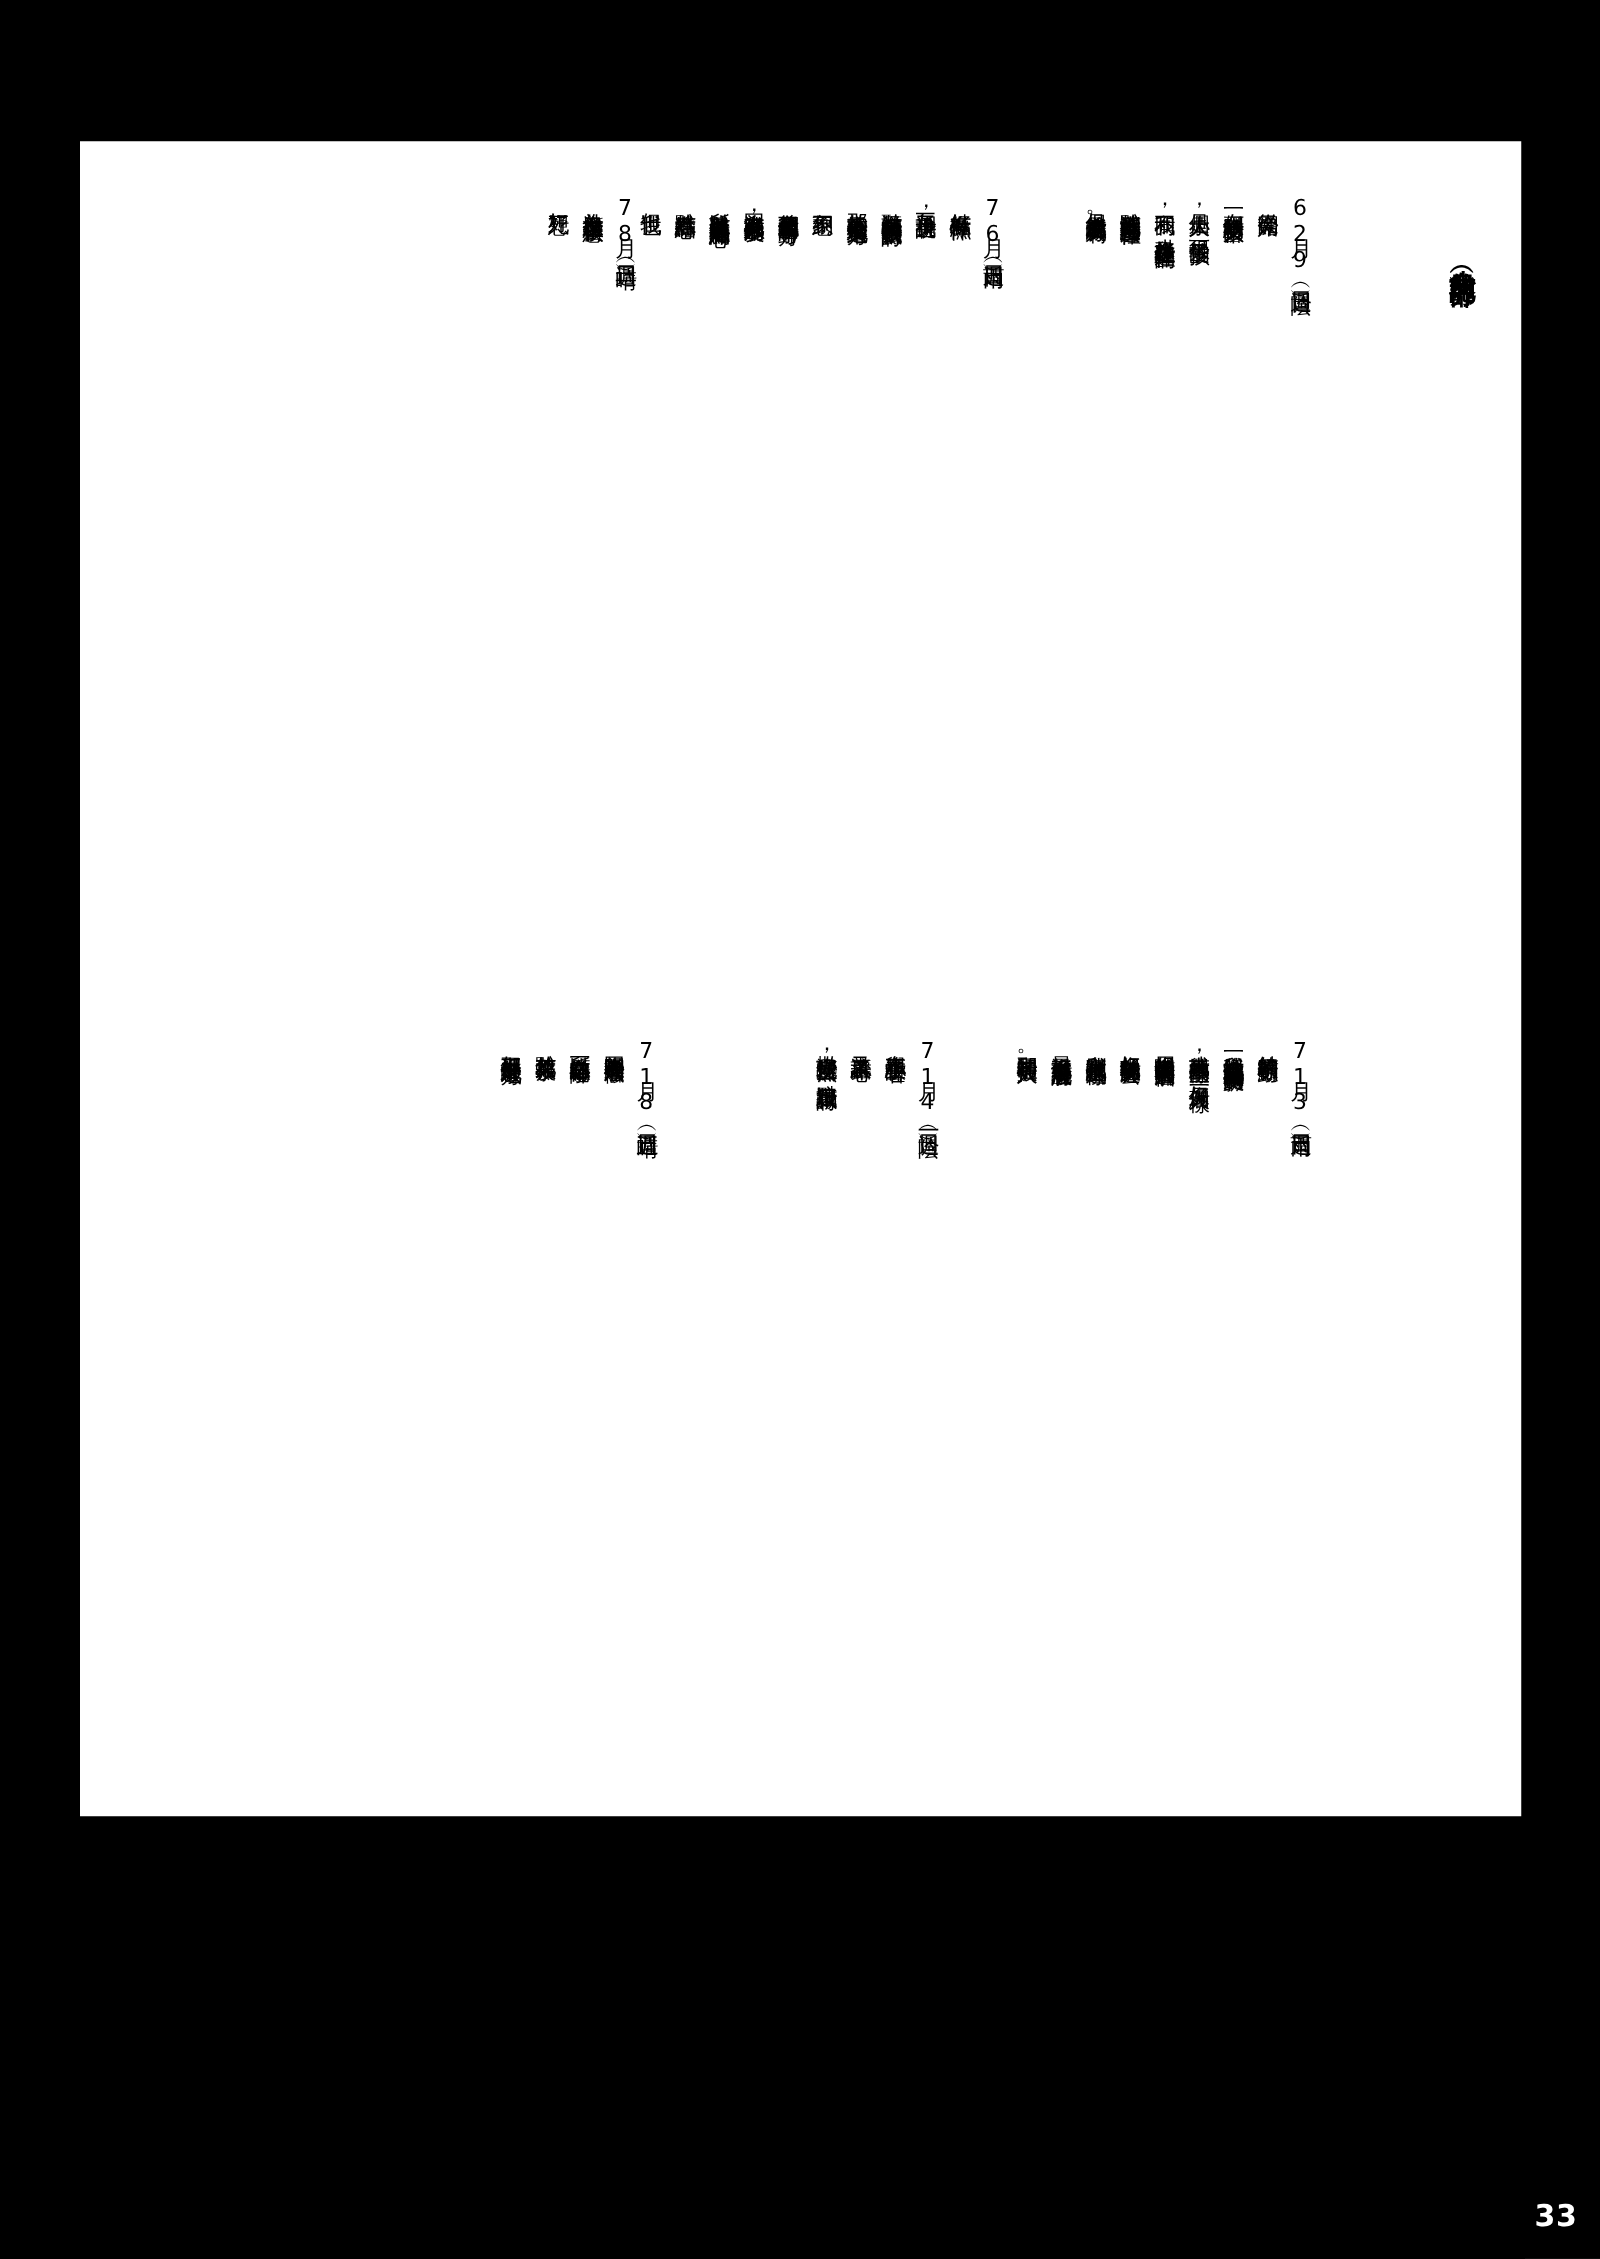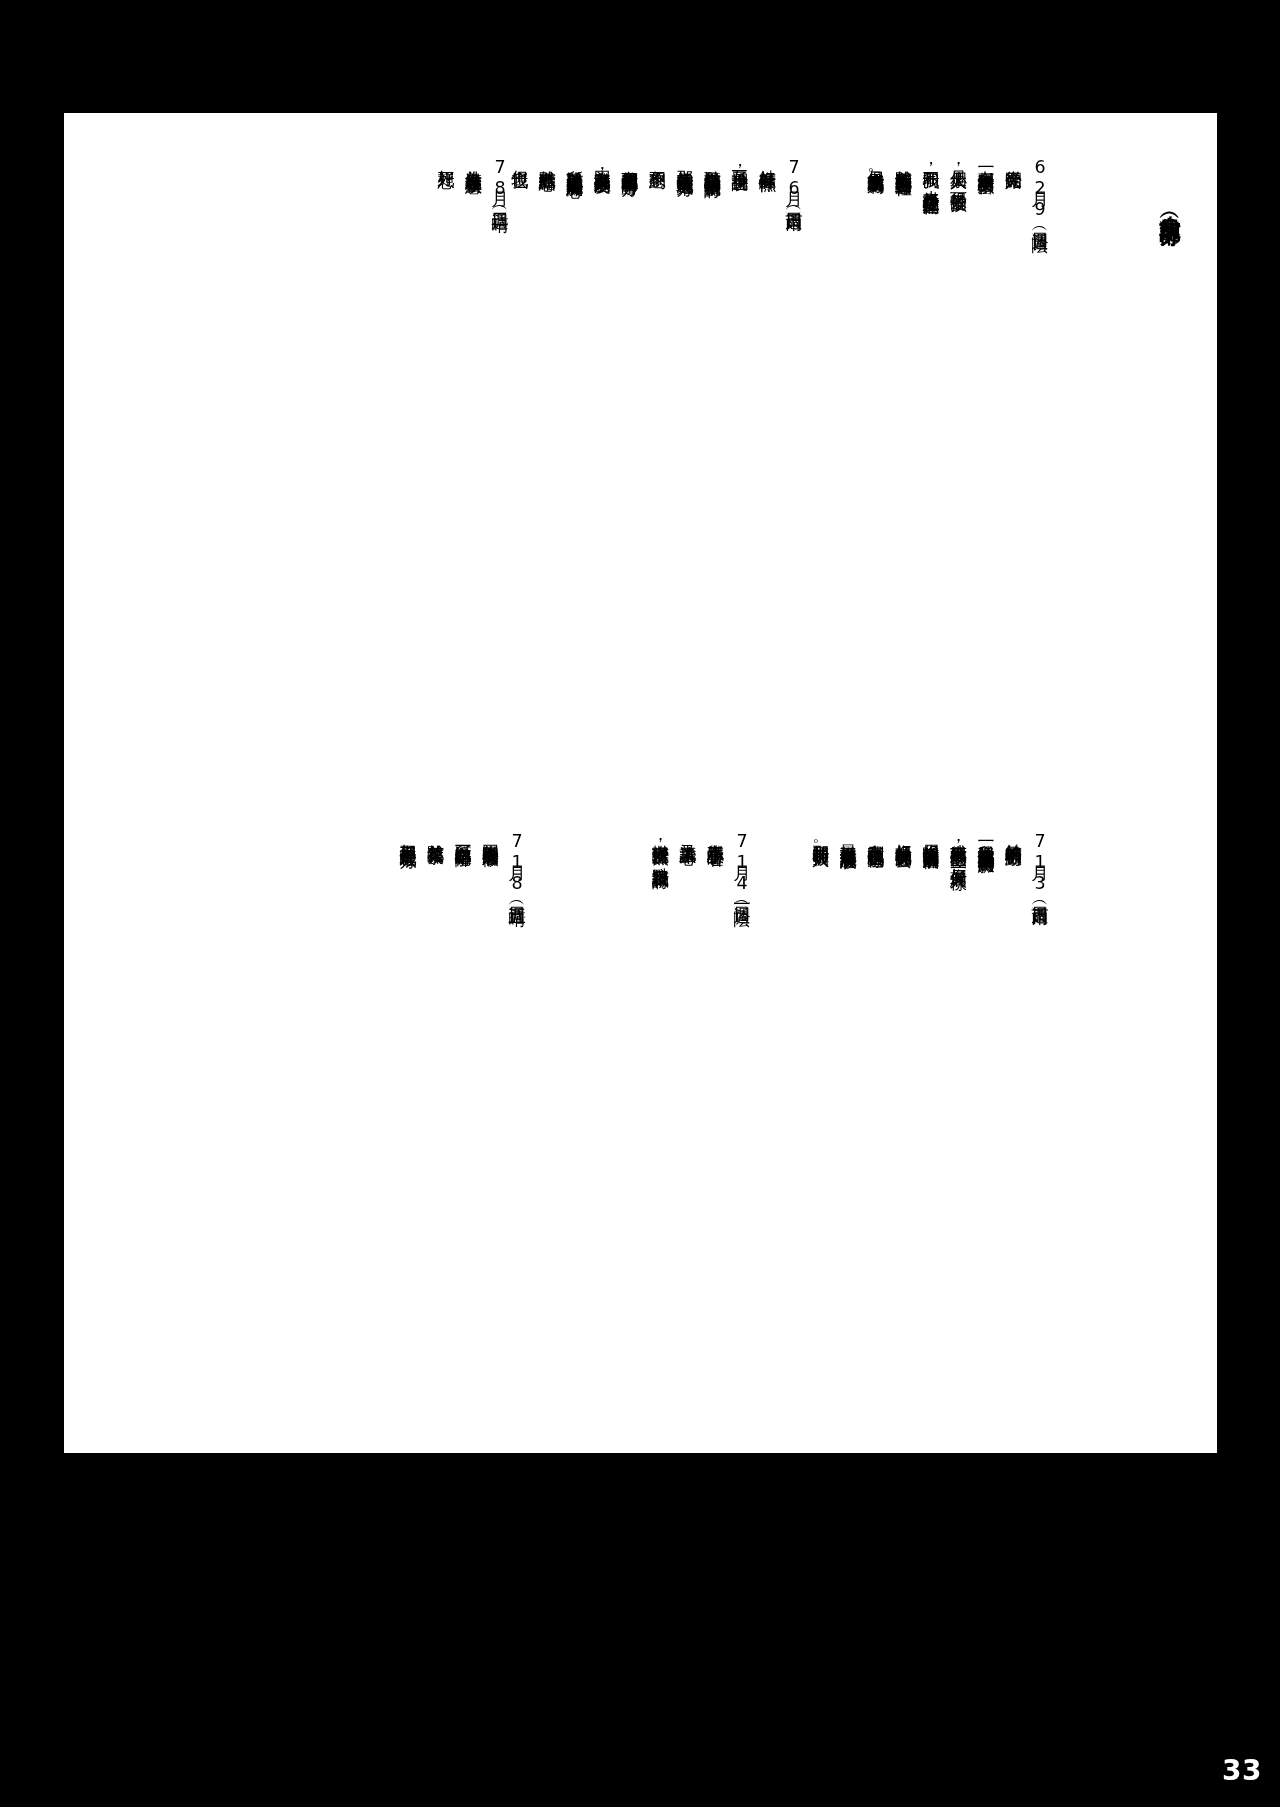--- a/index.html
+++ b/index.html
@@ -51,21 +51,21 @@
 
   .entry-body {
     font-size: 17px;
   }
 
   .page-number {
     position: absolute;
     right: 18px;
     bottom: 20px;
     color: #ffffff;
-    font-size: 28px;
+    font-size: 24px;
     font-weight: 700;
     font-family: "DejaVu Sans", "Liberation Sans", sans-serif;
     letter-spacing: 0.02em;
   }
 </style>
 </head>
 <body>
 
 <div class="page">
 

